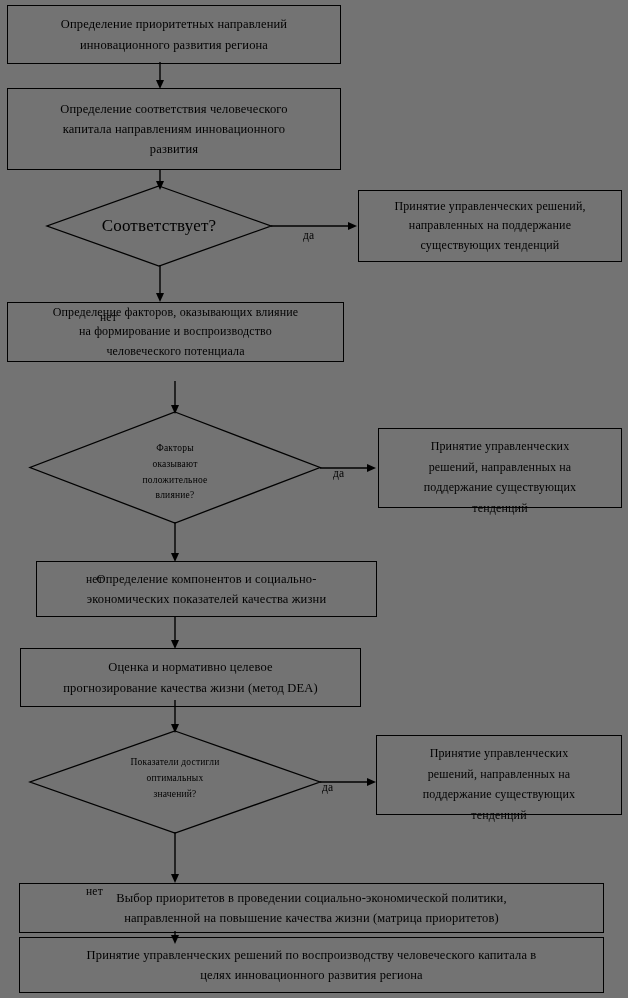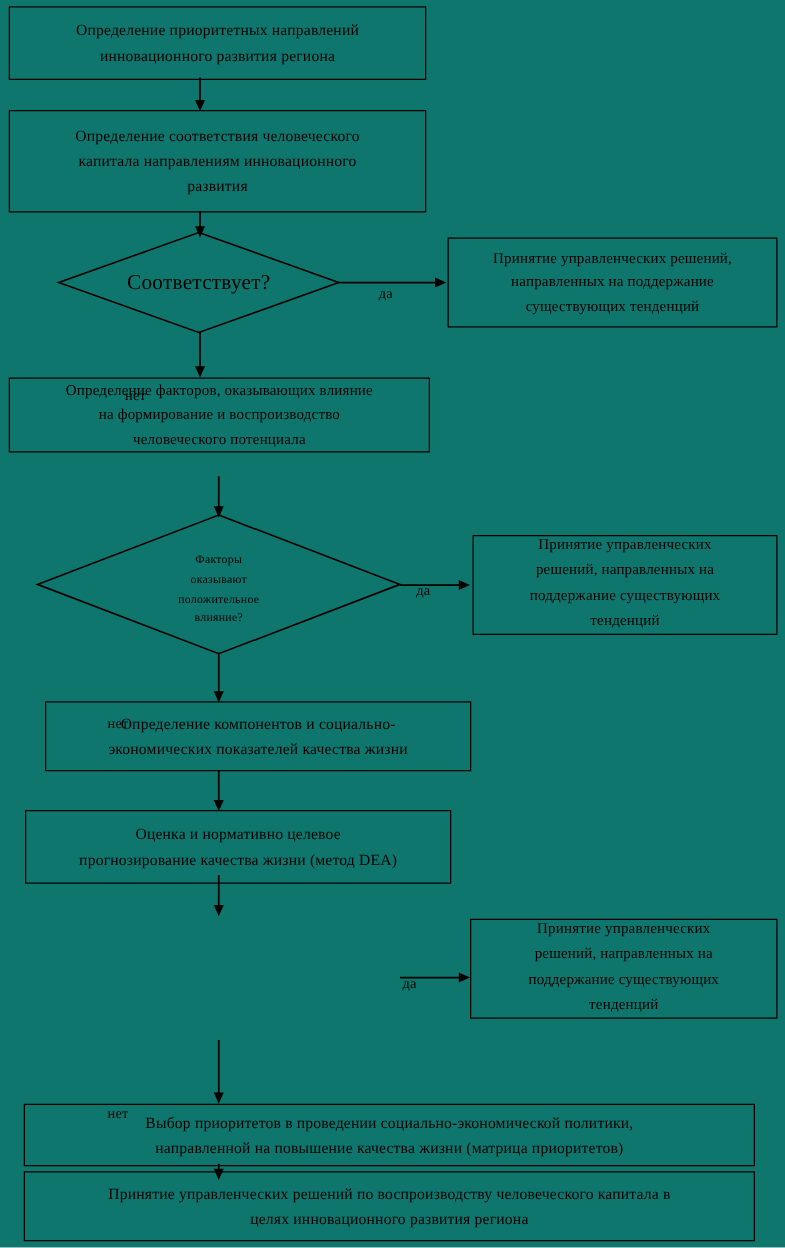--- a/index.html
+++ b/index.html
@@ -4,21 +4,21 @@
 <style>
   html, body {
     margin: 0;
     padding: 0;
     background: #ffffff;
   }
   #canvas {
     position: relative;
     width: 628px;
     height: 998px;
-    background: #0f766e;
+    background: #737373;
     font-family: "Liberation Serif", "DejaVu Serif", serif;
     color: #000000;
     overflow: hidden;
   }
   .node {
     position: absolute;
     box-sizing: border-box;
     border: 1px solid #000000;
     background: transparent;
     display: flex;
@@ -29,21 +29,21 @@
     line-height: 1.62;
     letter-spacing: 0.15px;
     padding: 0 6px;
   }
   .node .txt {
     width: 100%;
     white-space: pre-line;
   }
   
   .node.overflow {
-    align-items: flex-end;
+    align-items: flex-start;
     padding-top: 7px;
     overflow: visible;
   }
   .diamond {
     position: absolute;
     display: flex;
     align-items: center;
     justify-content: center;
   }
   .diamond svg {
@@ -191,20 +191,28 @@
   <div class="node" style="left:20px; top:648px; width:341px; height:59px;">
     <span class="txt">Оценка и нормативно целевое
 прогнозирование качества жизни (метод DEA)</span>
   </div>
 
   <svg class="edge" style="left:165px; top:700px; width:20px; height:34px;">
     <line x1="10" y1="0" x2="10" y2="26"></line>
     <polygon points="10,33 6,24 14,24"></polygon>
   </svg>
 
+  <div class="diamond big" style="left:30px; top:731px; width:290px; height:102px;">
+    <svg width="290" height="102">
+      <polygon points="145,0 290,51 145,102 0,51" fill="none" stroke="#000000" stroke-width="1.3"></polygon>
+    </svg>
+    <span class="dtxt" style="margin-top:-6px;">Показатели достигли
+оптимальных
+значений?</span>
+  </div>
 
   <svg class="edge" style="left:320px; top:772px; width:62px; height:20px;">
     <line x1="0" y1="10" x2="48" y2="10"></line>
     <polygon points="56,10 47,6 47,14"></polygon>
   </svg>
   <span class="elabel" style="left:322px; top:741px;">да</span>
 
   <div class="node overflow" style="left:376px; top:735px; width:246px; height:80px; font-size:12px; line-height:1.72;">
     <span class="txt">Принятие управленческих
 решений, направленных на

